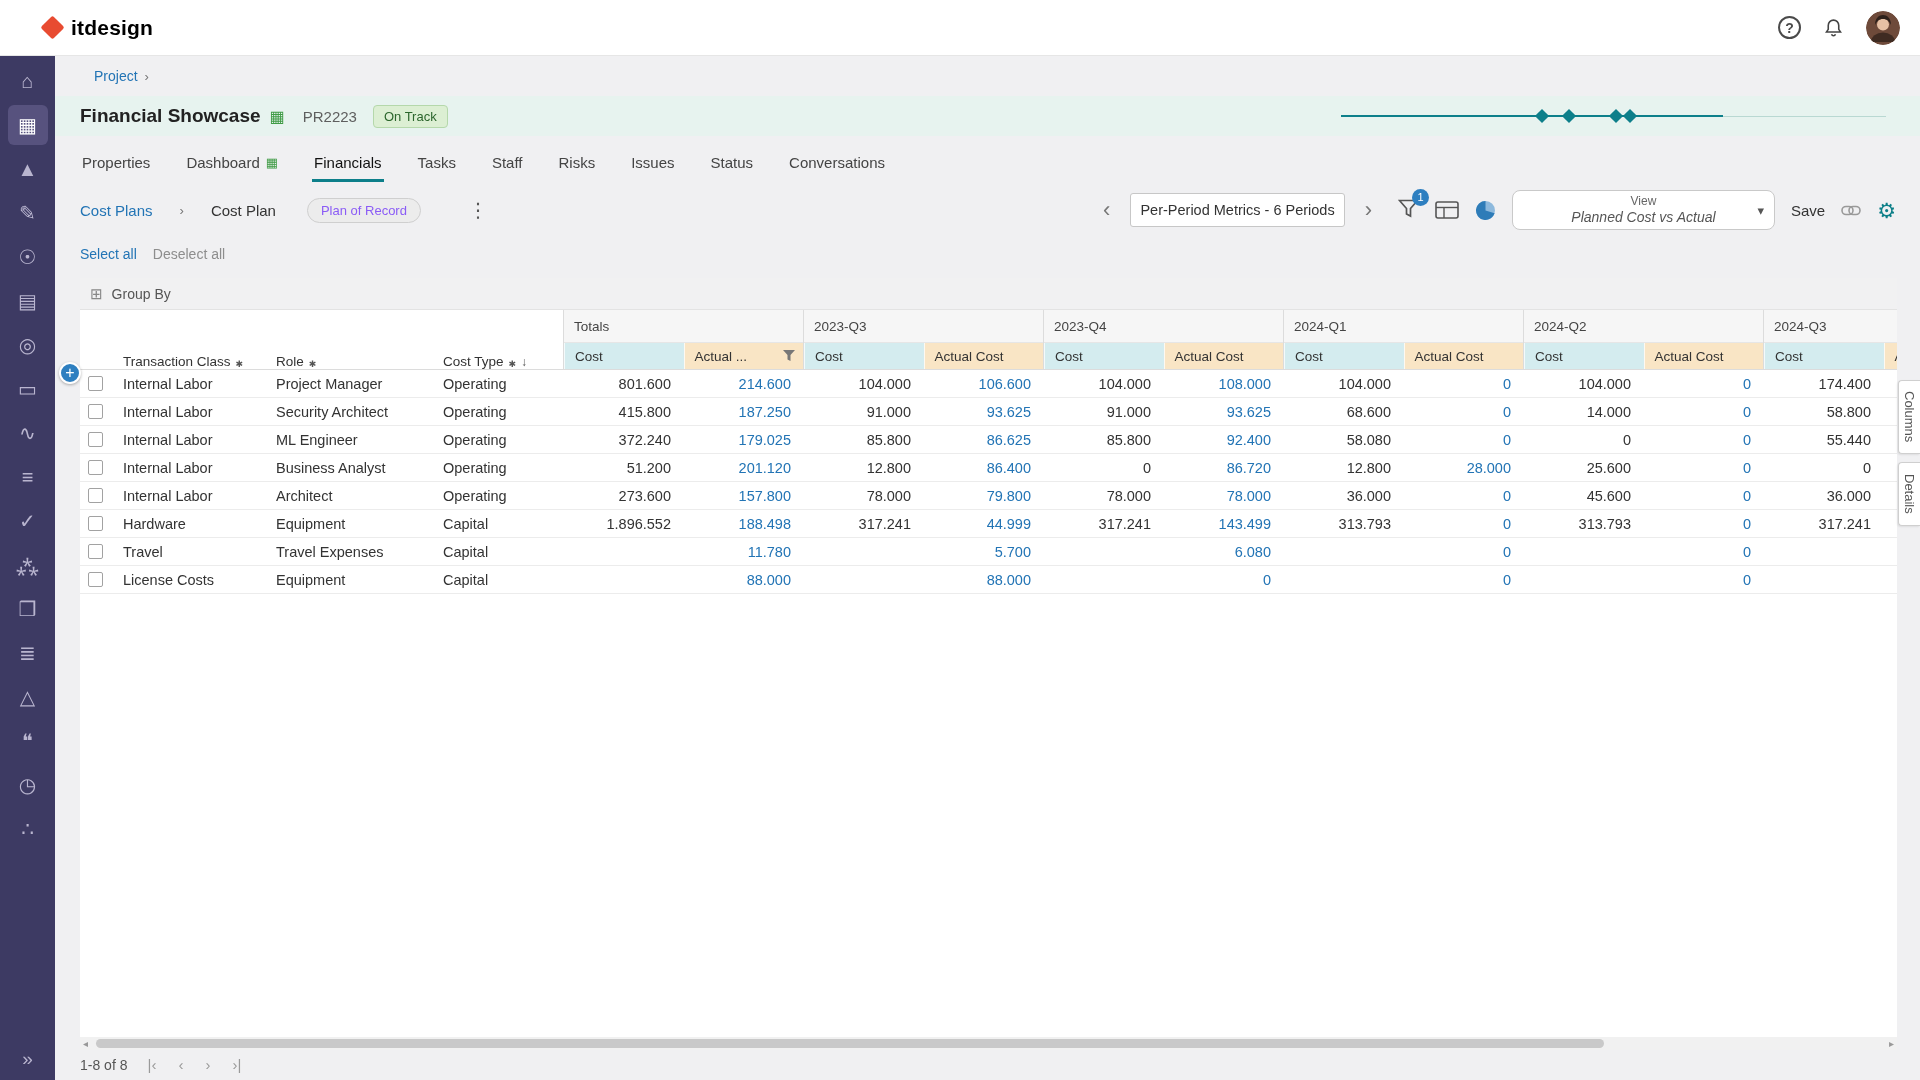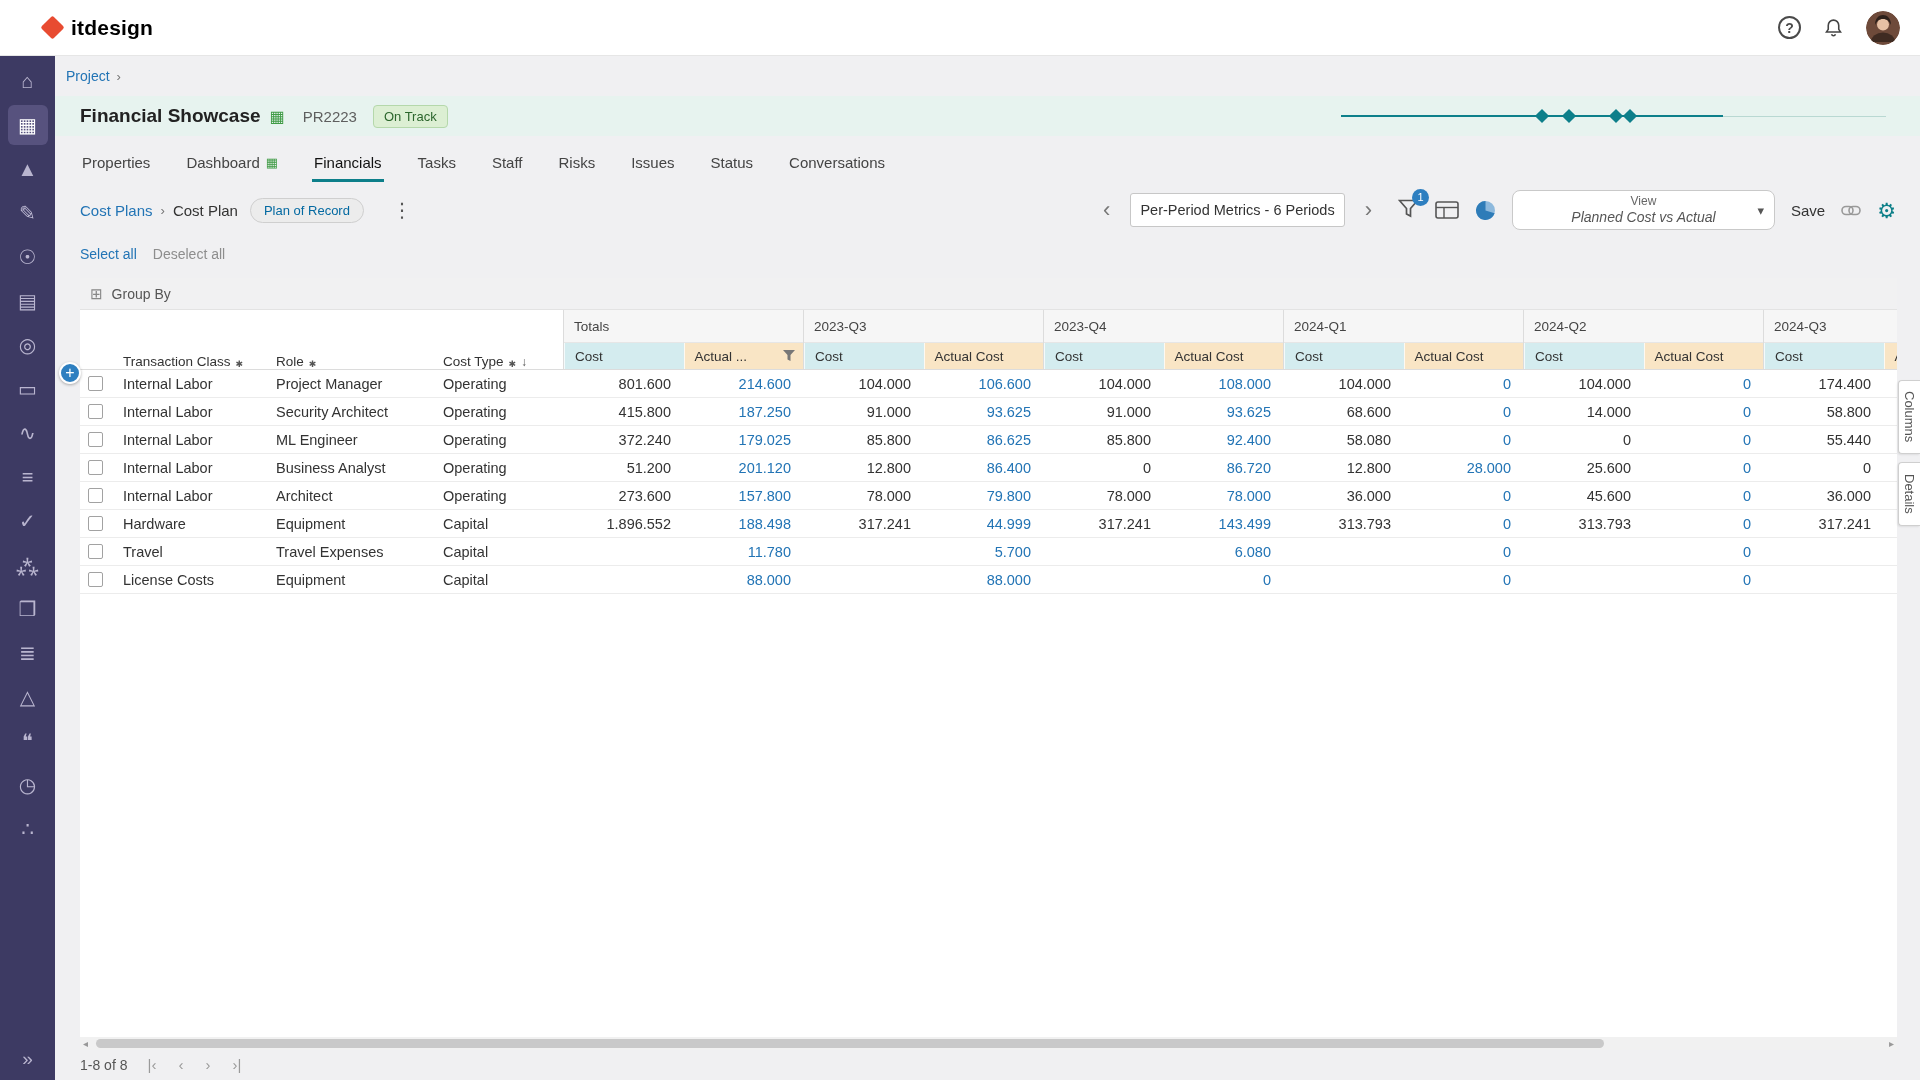--- a/index.html
+++ b/index.html
@@ -25,21 +25,21 @@
              z-index:15; display:flex; flex-direction:column; align-items:center; padding-top:5px; }
   .sb-item { width:40px; height:40px; margin-bottom:4px; display:flex; align-items:center;
              justify-content:center; border-radius:6px; color:#b9b5cf; font-size:20px; cursor:pointer; }
   .sb-item.active { background:#57527e; color:#ffffff; }
   .sb-expand { position:absolute; bottom:10px; left:0; width:55px; text-align:center;
                color:#b9b5cf; font-size:19px; cursor:pointer; }
 
   
   .main { position:absolute; left:55px; top:56px; width:1865px; height:1024px; background:#f0f0f2; }
 
-  .crumb-row { position:absolute; left:11px; top:12px; display:flex; align-items:center; gap:7px;
+  .crumb-row { position:absolute; left:39px; top:12px; display:flex; align-items:center; gap:7px;
                font-size:14px; }
   .crumb-link { color:#2274b5; cursor:pointer; }
   .crumb-chev { color:#777; font-size:13px; }
 
   .title-band { position:absolute; left:0; top:40px; width:100%; height:40px; background:#e7f3ef;
                 display:flex; align-items:center; padding-left:25px; }
   .page-title { font-size:19px; font-weight:bold; color:#222; }
   .title-grid-icon { color:#3f9b45; font-size:16px; margin-left:9px; }
   .proj-code { font-size:15px; color:#5e5e5e; margin-left:18px; }
   .status-badge { margin-left:16px; font-size:13px; color:#2c662d; background:#dcefd3;
@@ -52,22 +52,22 @@
 
   .tabs { position:absolute; left:25px; top:88px; height:38px; display:flex; gap:32px; }
   .tab { display:flex; align-items:center; gap:6px; font-size:15px; color:#444; cursor:pointer;
          padding:9px 2px 7px 2px; border-bottom:3px solid transparent; }
   .tab.active { color:#111; border-bottom-color:#0d7f8a; }
   .tab-grid-icon { color:#3f9b45; font-size:13px; }
 
   
   .toolbar { position:absolute; left:25px; right:24px; top:132px; height:44px;
              display:flex; align-items:center; justify-content:space-between; }
-  .tb-left { display:flex; align-items:center; gap:8px; font-size:15px; }
-  .plan-pill { font-size:13px; color:#0369a1; background:#ececec; border:1px solid #cfcfcf;
+  .tb-left { display:flex; align-items:center; gap:27px; font-size:15px; }
+  .plan-pill { font-size:13px; color:#8b5cf6; background:#ececec; border:1px solid #cfcfcf;
                border-radius:13px; padding:4px 13px; margin-left:4px; cursor:pointer; }
   .kebab { font-size:20px; color:#555; margin-left:14px; cursor:pointer; padding:0 6px; }
 
   .tb-right { display:flex; align-items:center; gap:16px; }
   .nav-arrow { font-size:22px; color:#777; cursor:pointer; padding:0 4px; line-height:1; }
   .period-dd { height:34px; border:1px solid #c7c7c7; border-radius:3px; background:#fff;
                display:flex; align-items:center; padding:0 9px; font-size:14.5px; color:#333; cursor:pointer; }
   .funnel-wrap { position:relative; cursor:pointer; margin-left:6px; }
   .filter-badge { position:absolute; top:-10px; right:-10px; min-width:17px; height:17px;
                   border-radius:9px; background:#2e7fc0; color:#fff; font-size:11px;

